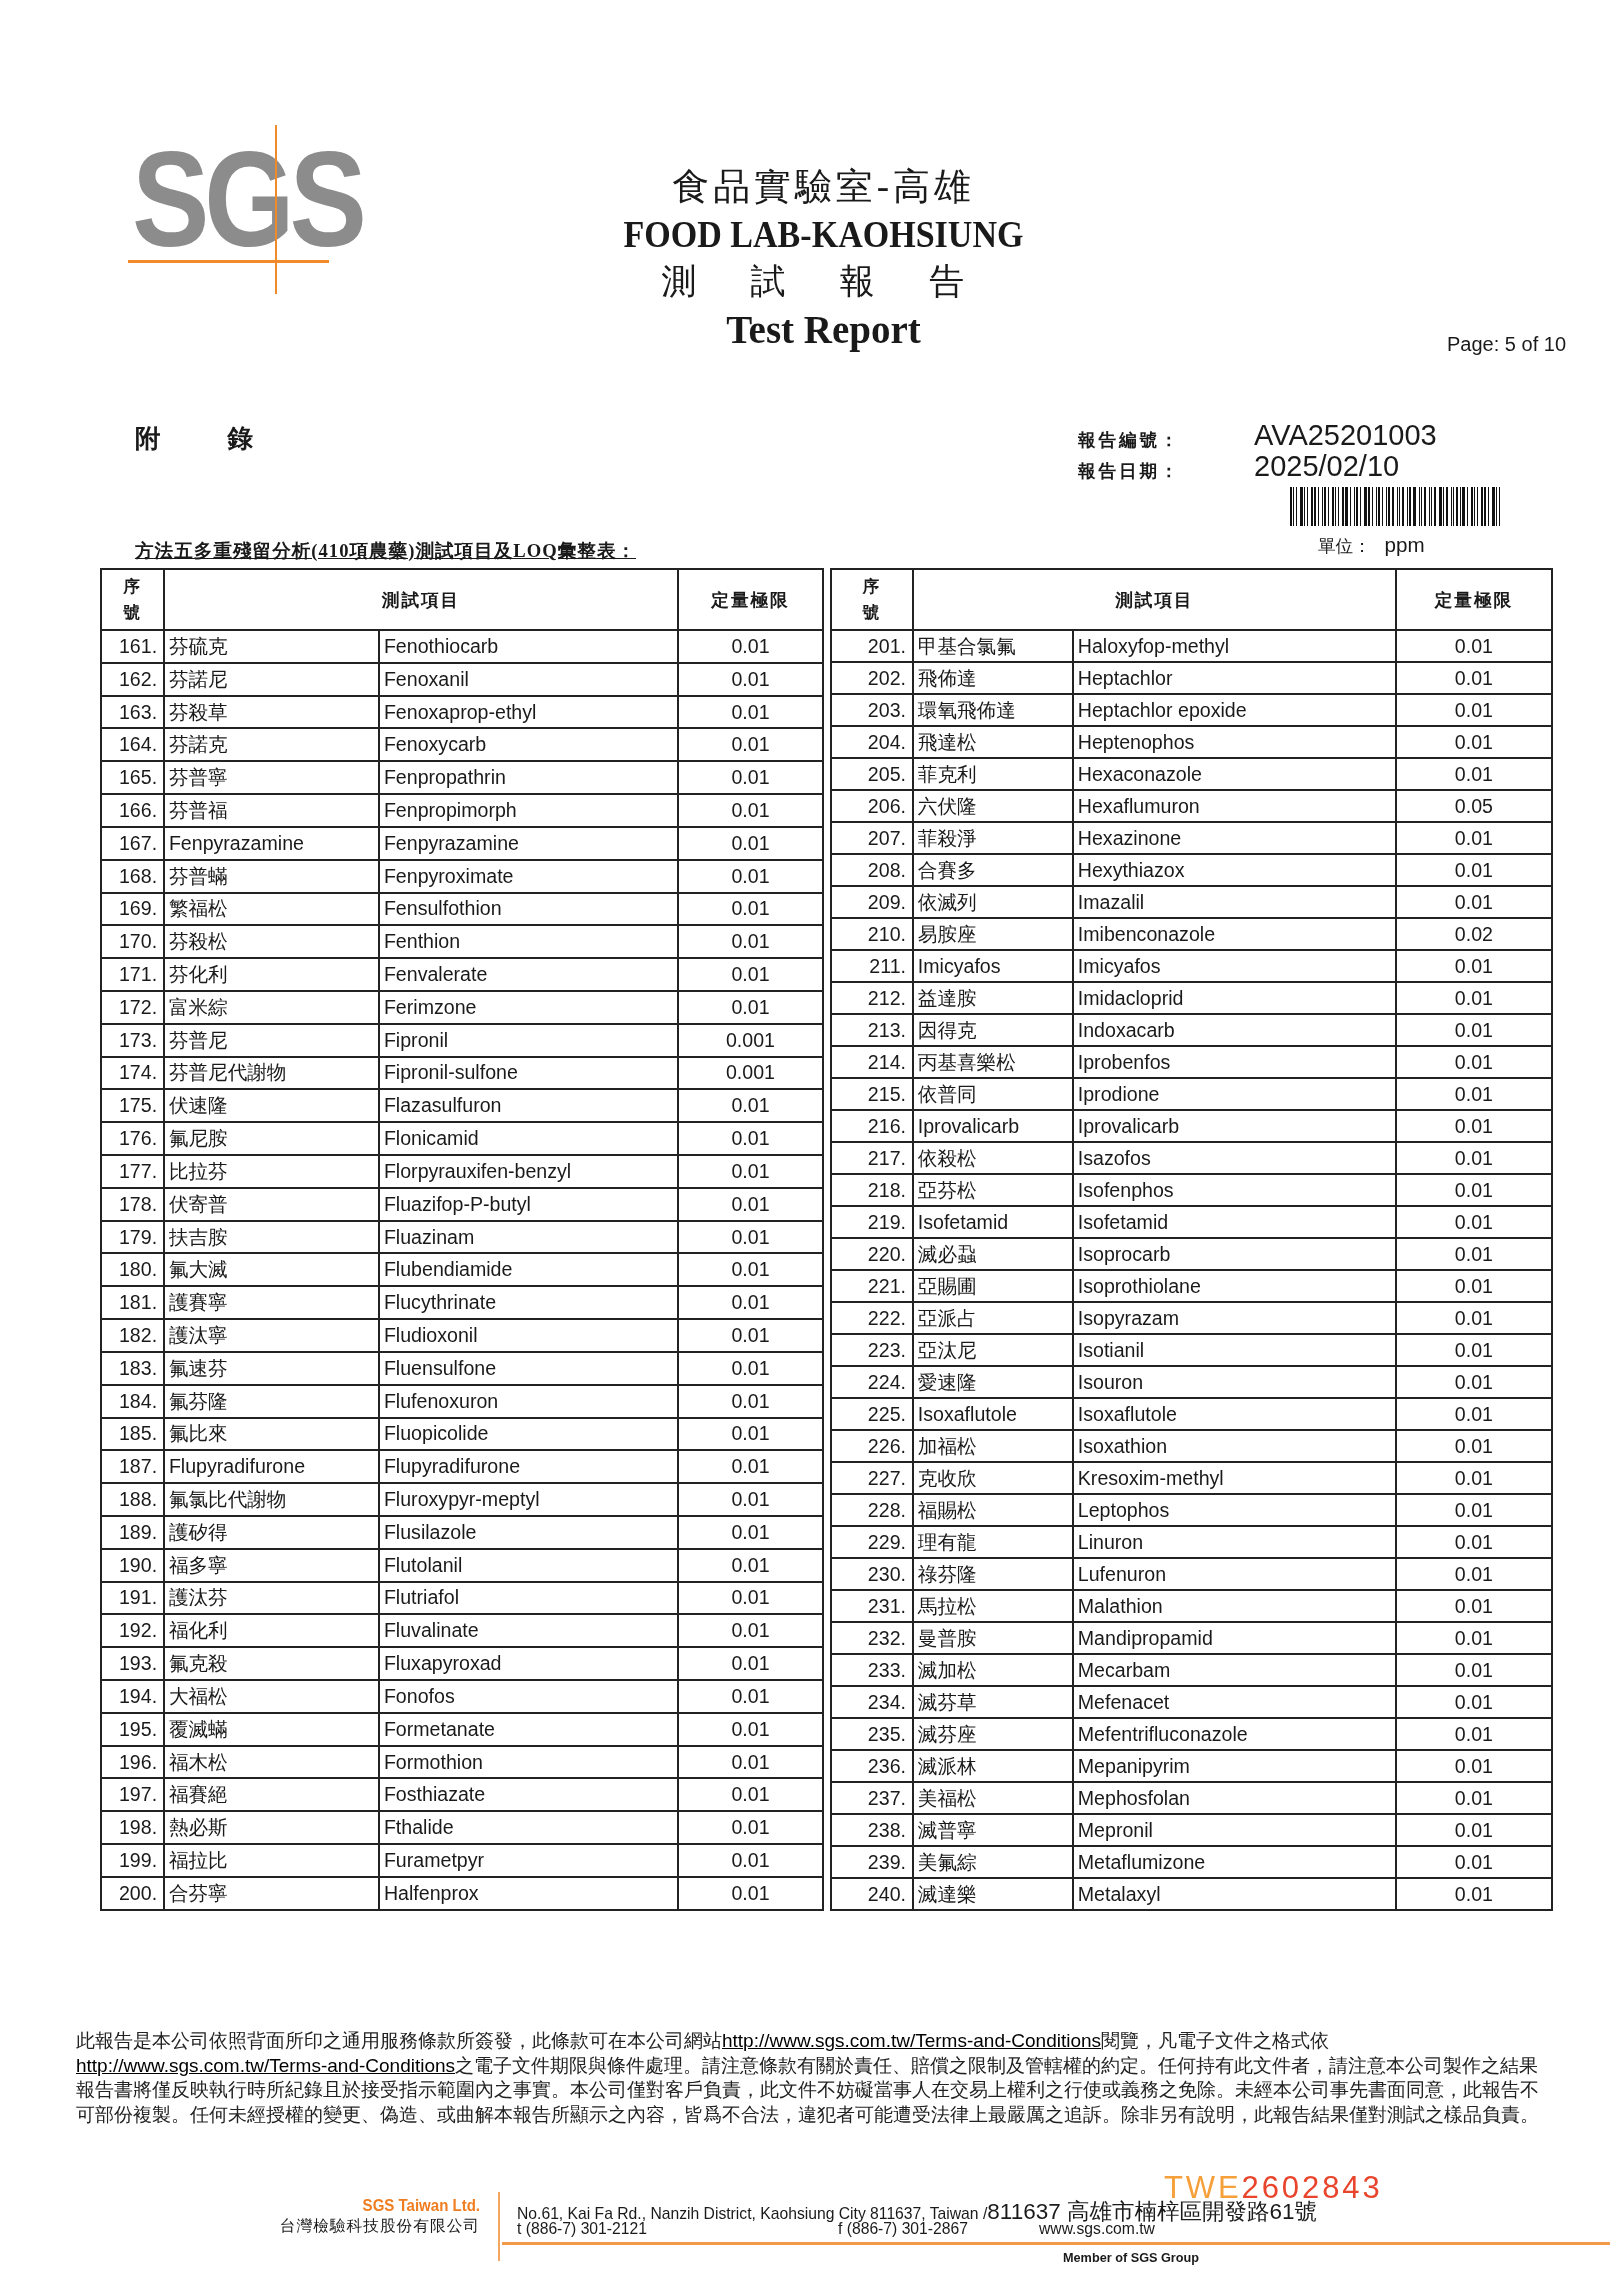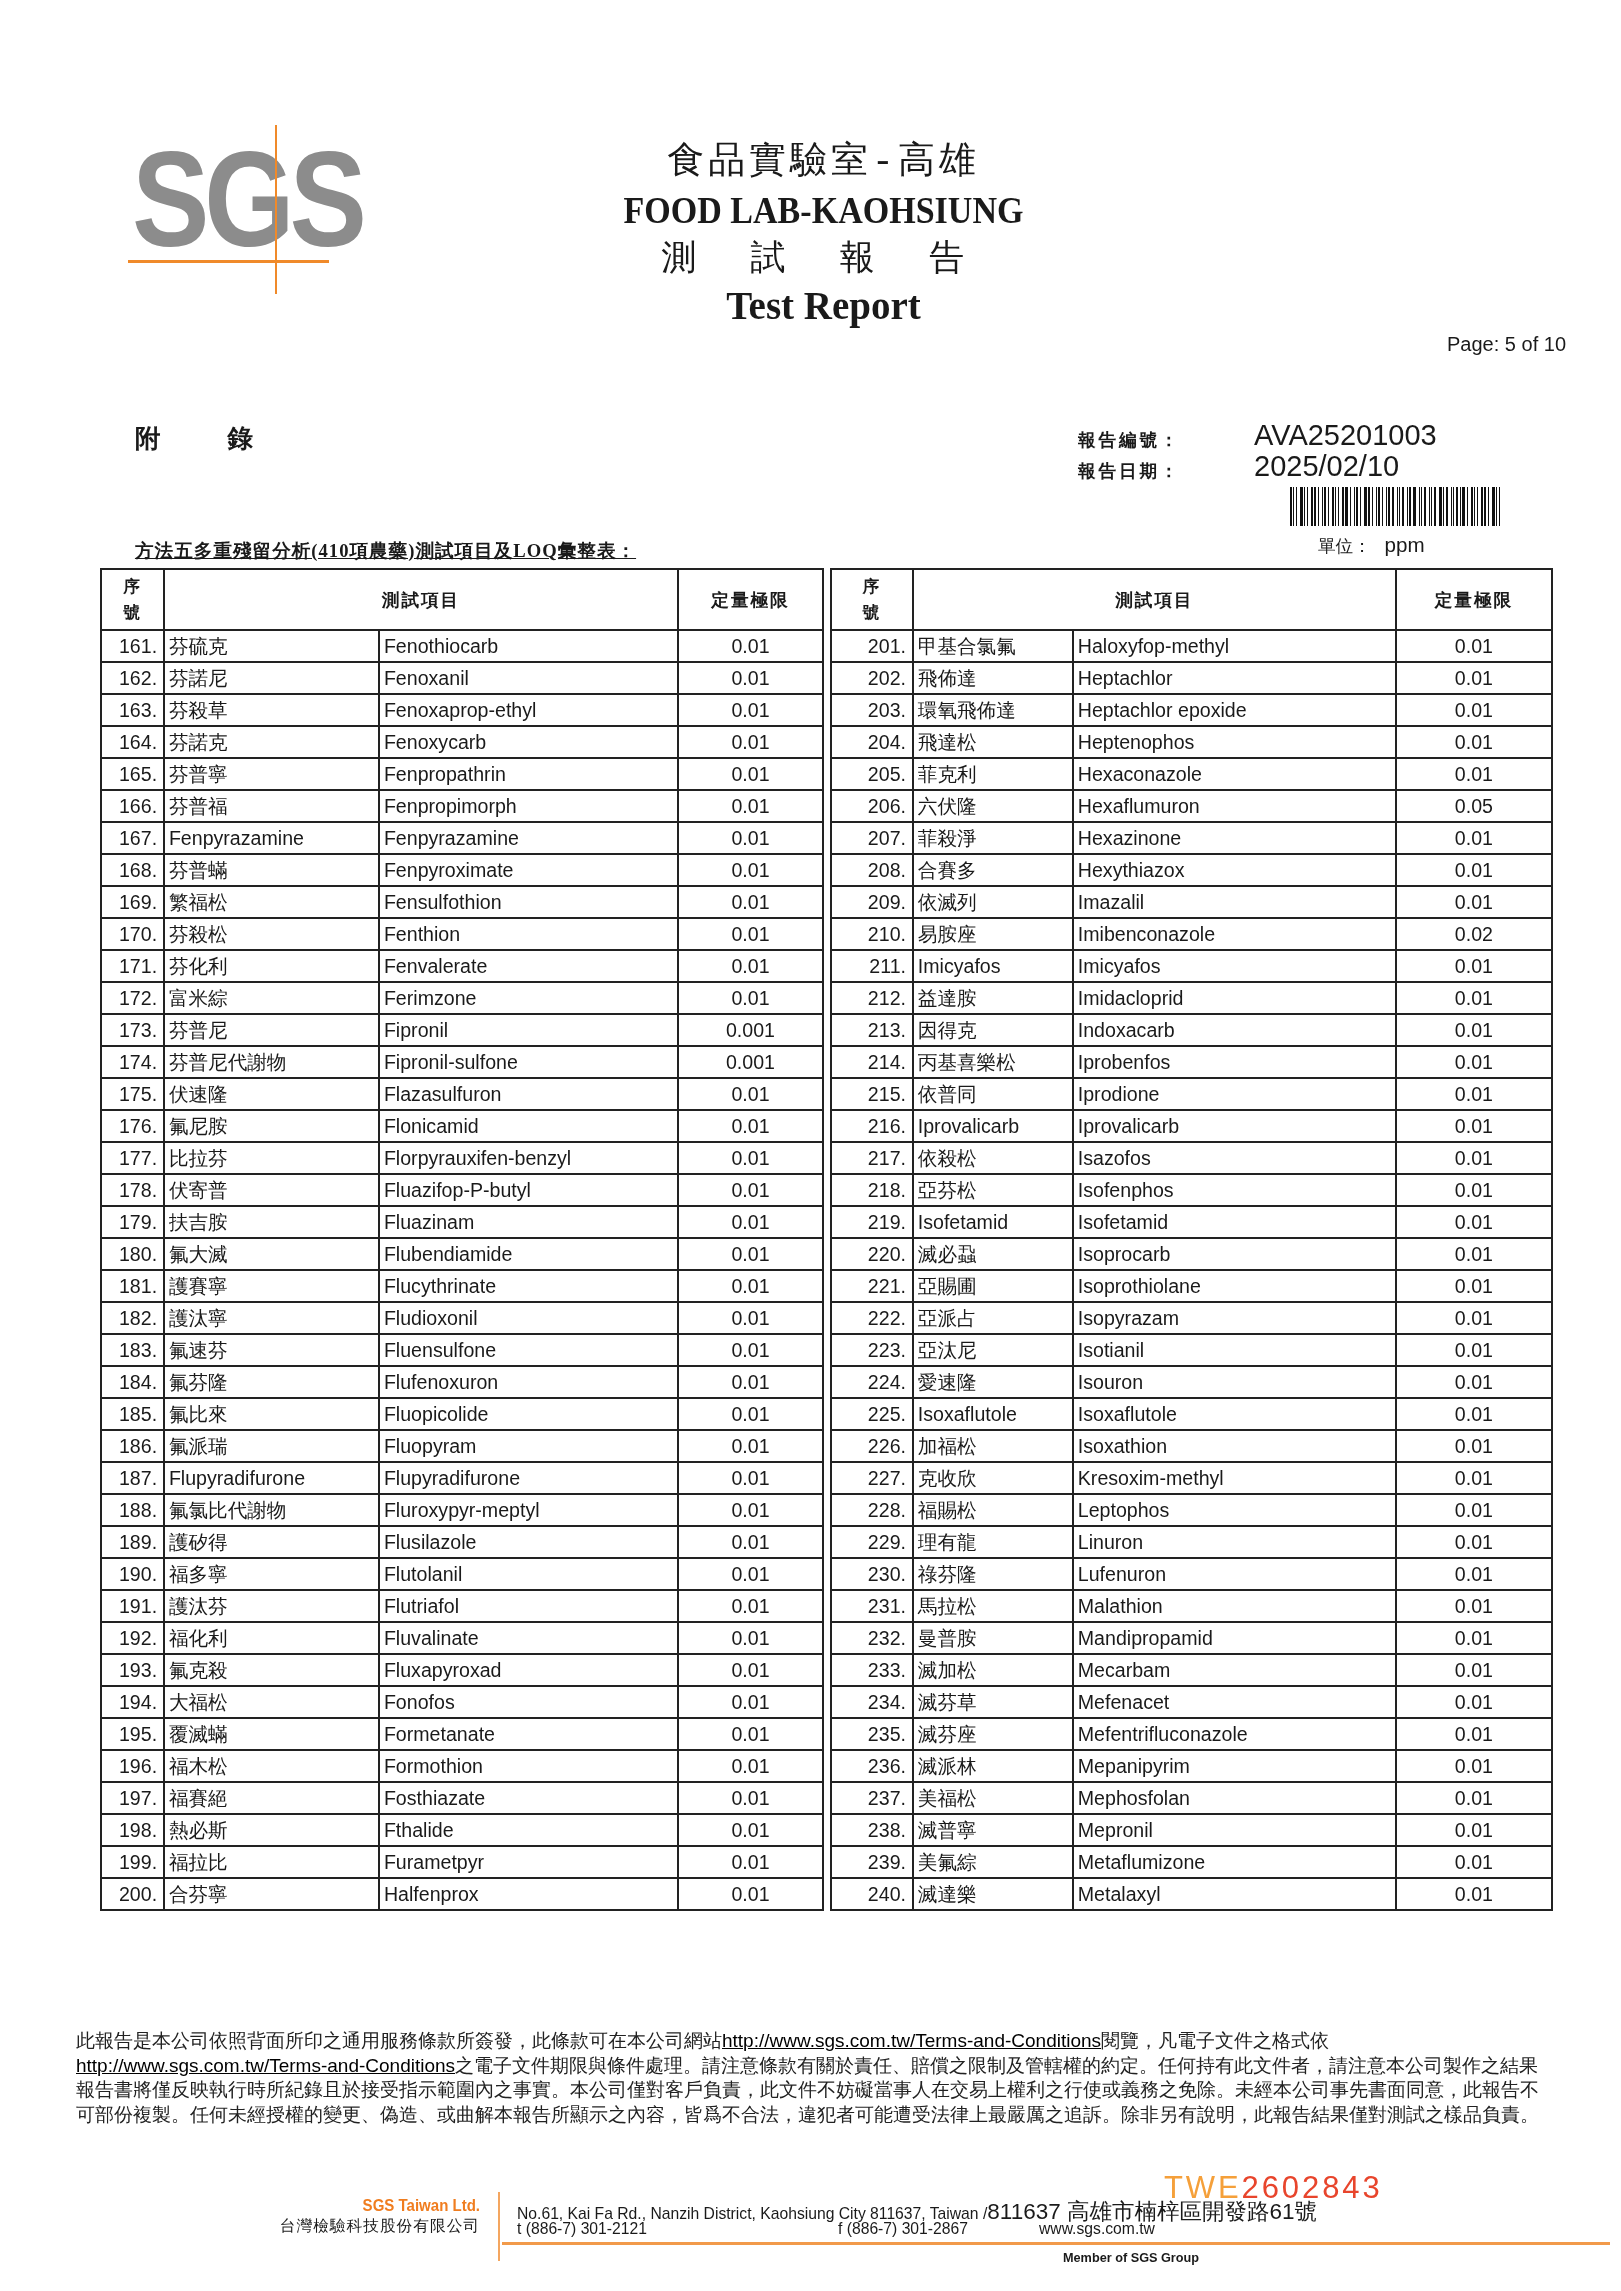--- a/index.html
+++ b/index.html
@@ -10,21 +10,21 @@
   
   .logo { left:132px; top:127px; width:245px; height:147px; }
   .logo-text { position:absolute; left:0; top:4.9px; font-family:"Liberation Sans", sans-serif;
                font-weight:bold; font-size:135px; letter-spacing:-5.9px; color:#8c8c8c;
                transform:scaleX(0.86); transform-origin:left top; line-height:1; }
   .logo-hline { position:absolute; left:-3.9px; top:133px; width:201px; height:2.9px; background:#f08a2a; }
   .logo-vline { position:absolute; left:143px; top:-2px; width:2px; height:169px; background:#f08a2a; }
 
   
   .title-block { left:549px; top:137px; width:549px; text-align:center; }
-  .t-zh1 { font-family:Liberation Mono, monospace; font-size:37px; letter-spacing:3.9px; line-height:51px; }
+  .t-zh1 { font-family:Liberation Serif, serif; font-size:37px; letter-spacing:3.9px; line-height:51px;margin-top:24px; }
   .t-en1 { font-family:"Liberation Serif", serif; font-weight:bold; font-size:37px; line-height:45px; transform:scaleX(0.92); }
   .t-zh2 { font-family:"DejaVu Serif", serif; font-size:35px; letter-spacing:21.6px; line-height:49px; }
   .t-en2 { font-family:"Liberation Serif", serif; font-weight:bold; font-size:39px; line-height:47px; }
 
   .page-no { right:55px; top:333px; font-size:20px; }
   .appendix { left:135px; top:421px; font-family:"DejaVu Serif", serif; font-weight:bold; font-size:25.5px; letter-spacing:29px; }
 
   .meta { left:1078px; top:421px; font-size:20.6px; }
   .meta-row { display:flex; height:31px; align-items:flex-end; }
   .meta-label { width:176px; font-family:"DejaVu Serif", serif; font-weight:bold; font-size:17.6px; letter-spacing:2.9px; }
@@ -329,26 +329,20 @@
           <td class="en">Flufenoxuron</td>
           <td class="loq">0.01</td>
         </tr>
         <tr>
           <td class="seq">185.</td>
           <td class="zh">氟比來</td>
           <td class="en">Fluopicolide</td>
           <td class="loq">0.01</td>
         </tr>
         <tr>
-          <td class="seq">186.</td>
-          <td class="zh">氟派瑞</td>
-          <td class="en">Fluopyram</td>
-          <td class="loq">0.01</td>
-        </tr>
-        <tr>
           <td class="seq">187.</td>
           <td class="zh">Flupyradifurone</td>
           <td class="en">Flupyradifurone</td>
           <td class="loq">0.01</td>
         </tr>
         <tr>
           <td class="seq">188.</td>
           <td class="zh">氟氯比代謝物</td>
           <td class="en">Fluroxypyr-meptyl</td>
           <td class="loq">0.01</td>

